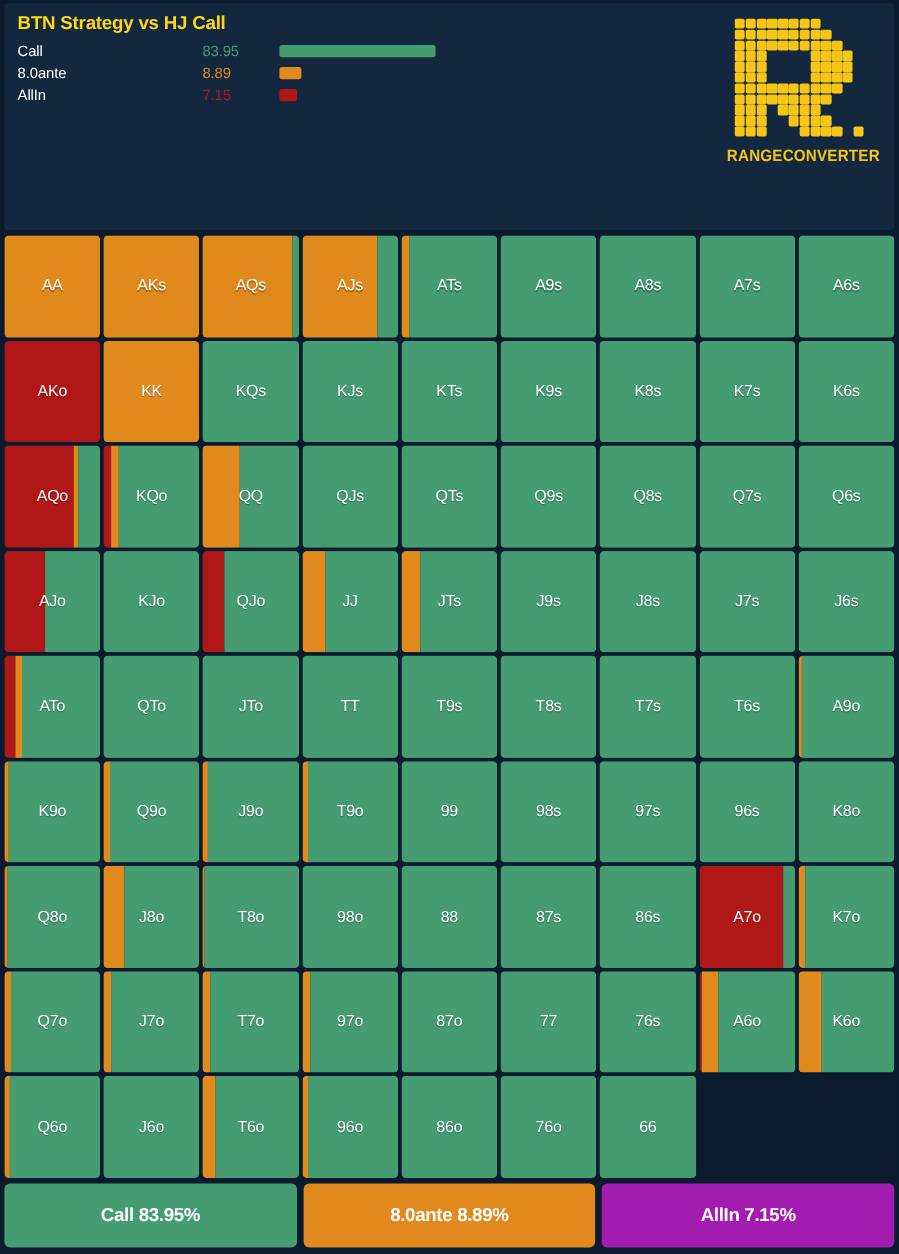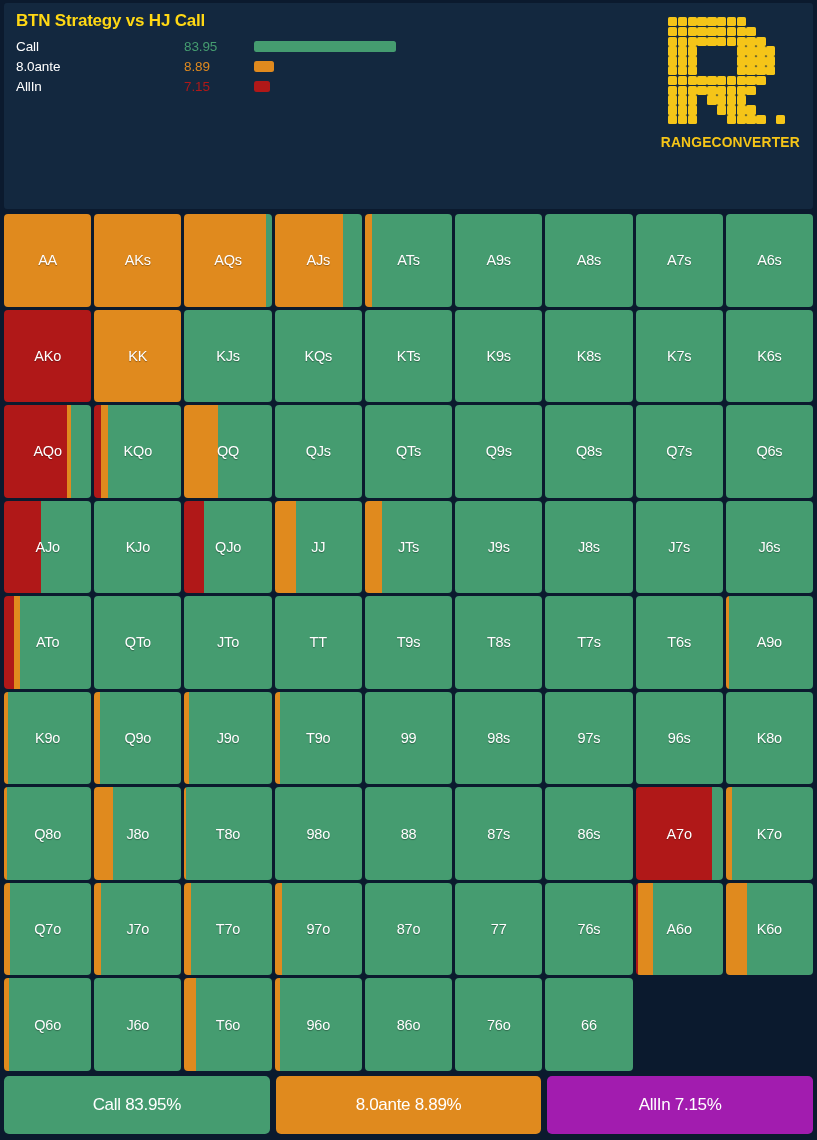--- a/index.html
+++ b/index.html
@@ -114,21 +114,21 @@
     height: 58px;
   }
   .foot-btn {
     flex: 1;
     border-radius: 5px;
     display: flex;
     align-items: center;
     justify-content: center;
     color: #ffffff;
     font-size: 17px;
-    font-weight: normal;
+    font-weight: bold;
     letter-spacing: -0.3px;
   }
 </style>
 </head>
 <body>
 
 <div id="app">
 
   <div class="header">
     <div class="header-title">BTN Strategy vs HJ Call</div>
@@ -319,27 +319,27 @@
       <div class="cell">
         <div class="bands">
           <div class="band" style="width: 100%; background: rgb(224, 138, 30);"></div>
         </div>
         <span class="cell-label">KK</span>
       </div>
       <div class="cell">
         <div class="bands">
           <div class="band" style="width: 100%; background: rgb(69, 156, 112);"></div>
         </div>
+        <span class="cell-label">KQs</span>
+      </div>
+      <div class="cell">
+        <div class="bands">
+          <div class="band" style="width: 100%; background: rgb(69, 156, 112);"></div>
+        </div>
         <span class="cell-label">KJs</span>
-      </div>
-      <div class="cell">
-        <div class="bands">
-          <div class="band" style="width: 100%; background: rgb(69, 156, 112);"></div>
-        </div>
-        <span class="cell-label">KQs</span>
       </div>
       <div class="cell">
         <div class="bands">
           <div class="band" style="width: 100%; background: rgb(69, 156, 112);"></div>
         </div>
         <span class="cell-label">KTs</span>
       </div>
       <div class="cell">
         <div class="bands">
           <div class="band" style="width: 100%; background: rgb(69, 156, 112);"></div>

